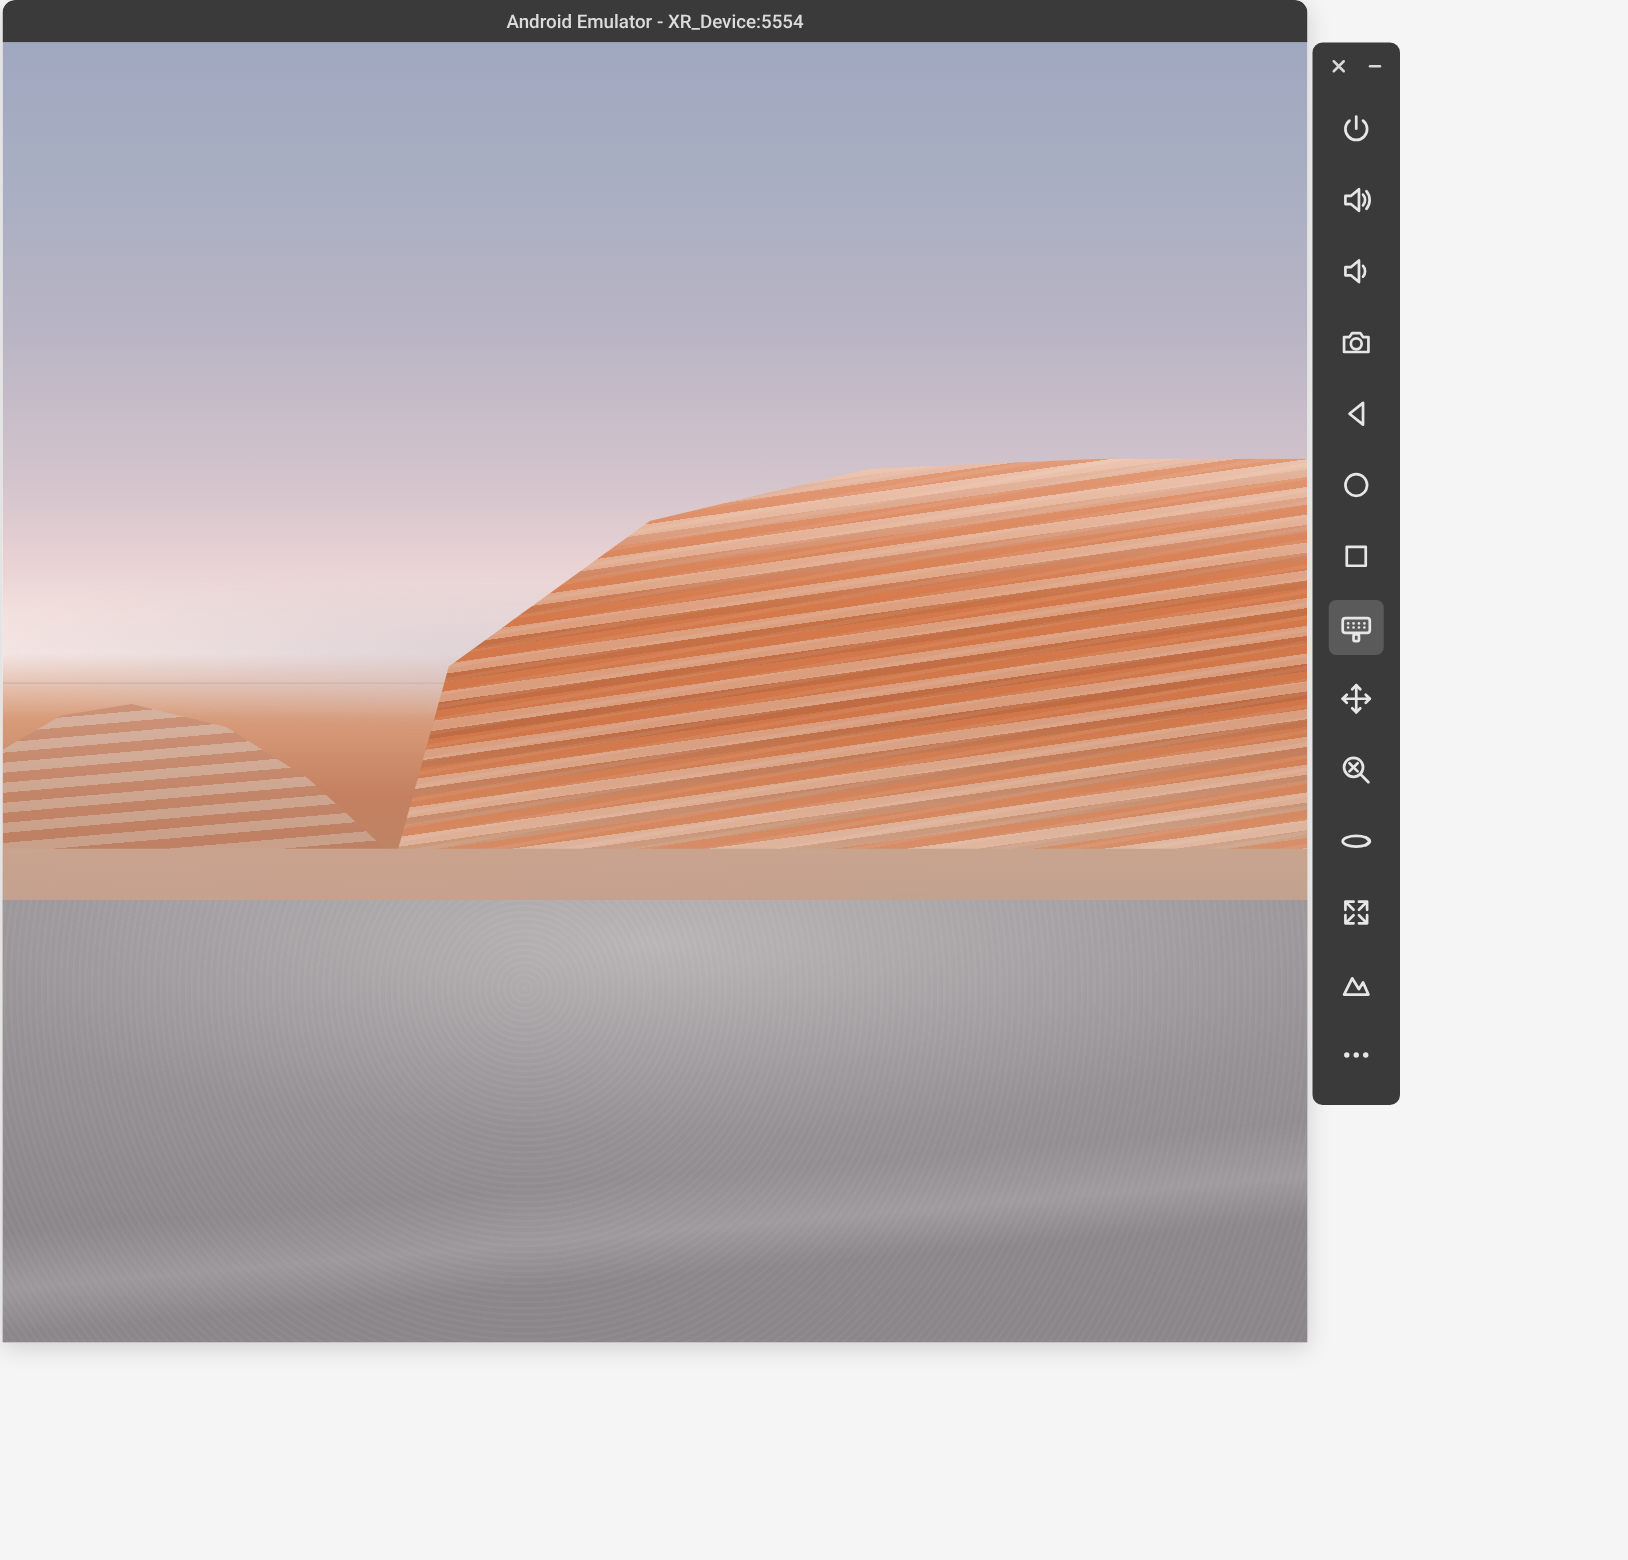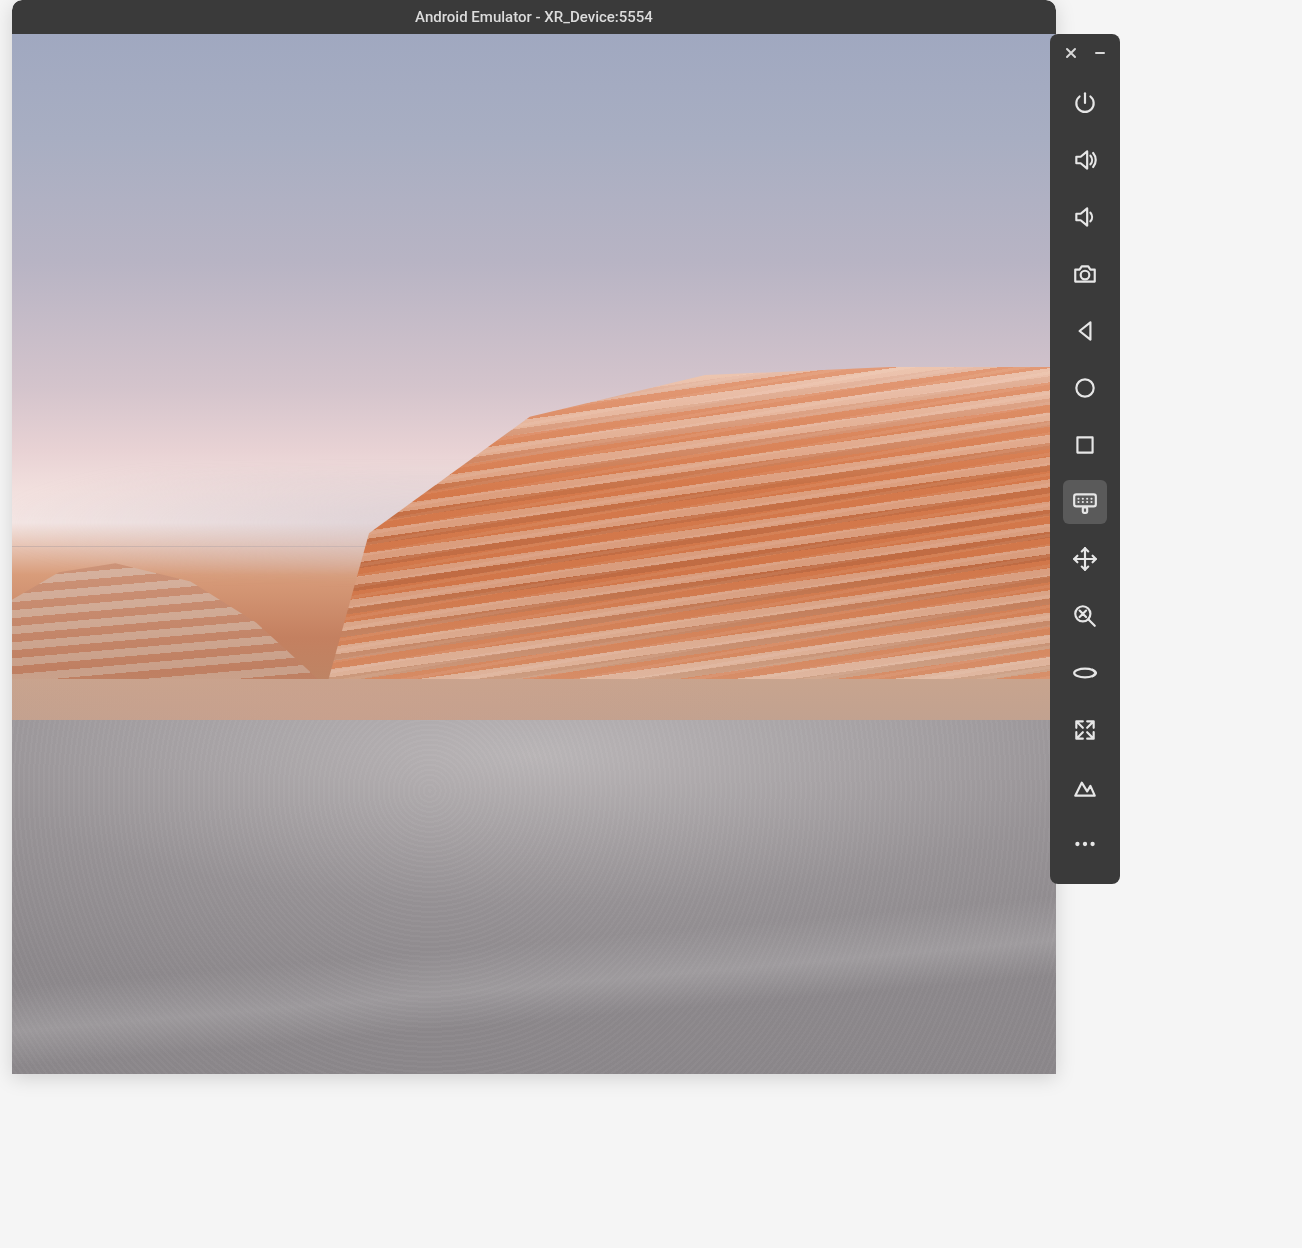--- a/index.html
+++ b/index.html
@@ -7,21 +7,21 @@
       font-family: -apple-system, BlinkMacSystemFont, "Segoe UI", Roboto, sans-serif;
       background: #f5f5f5;
       width: 1302px;
       height: 1248px;
       overflow: hidden;
       position: relative;
     }
     .emulator-window {
       position: absolute;
       top: 0;
-      left: 12px;
+      left: 2px;
       width: 1044px;
       height: 1074px;
       border-radius: 10px 10px 0 0;
       overflow: hidden;
       box-shadow: 0 4px 20px rgba(0,0,0,0.15);
     }
     .titlebar {
       height: 34px;
       background: #3a3a3a;
       display: flex;

